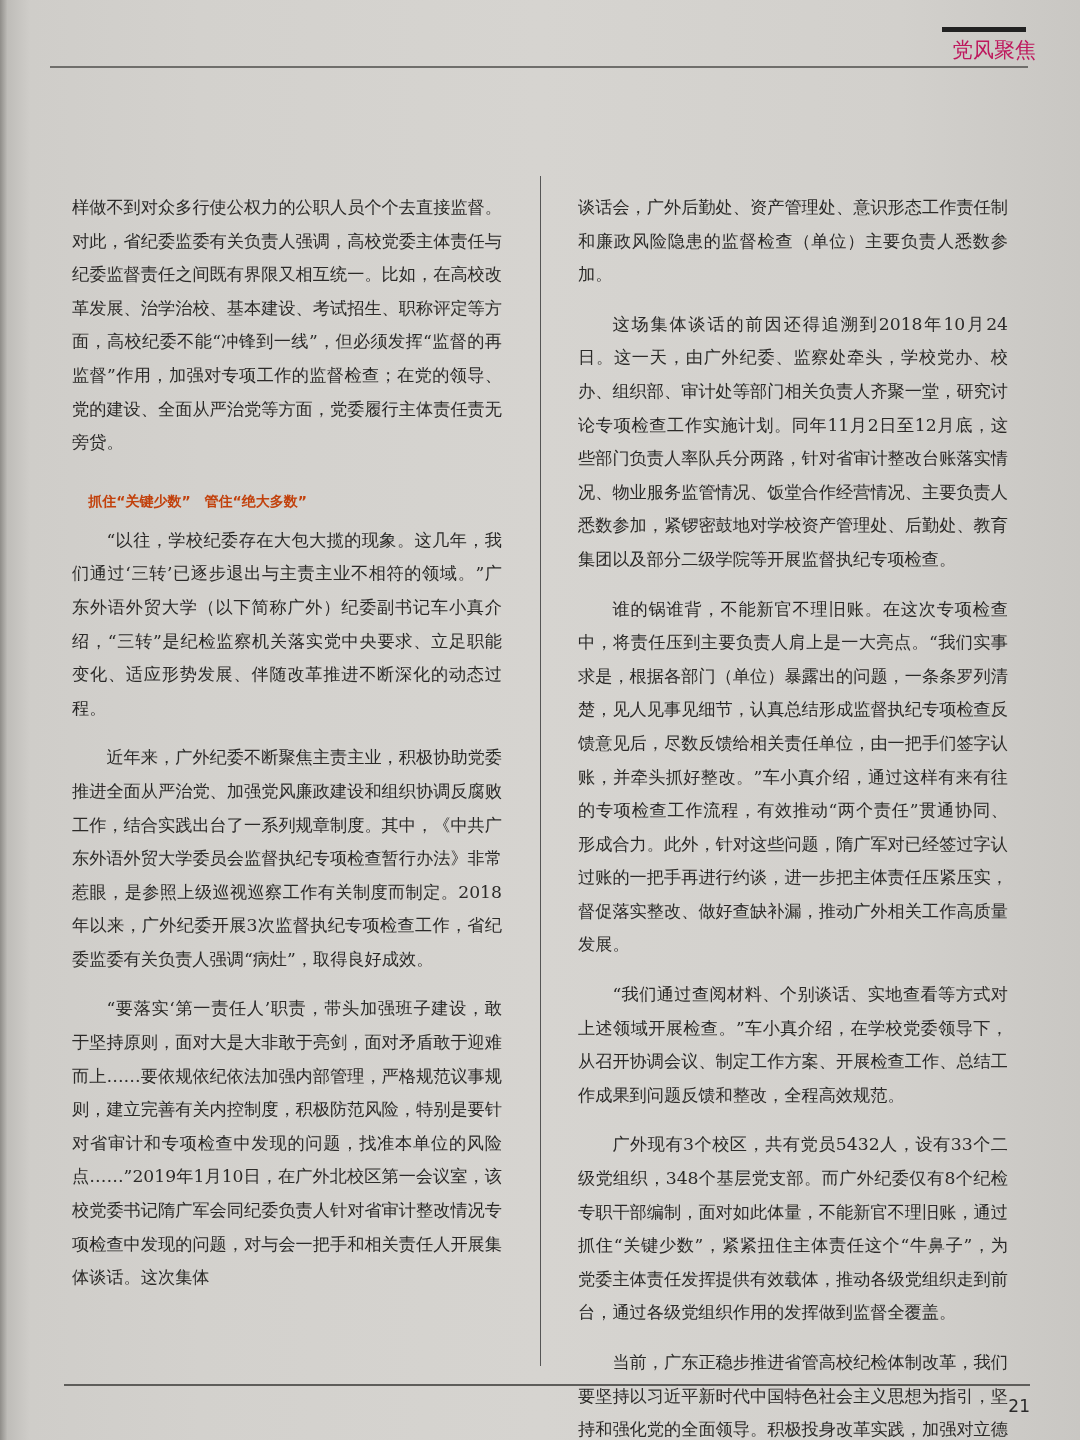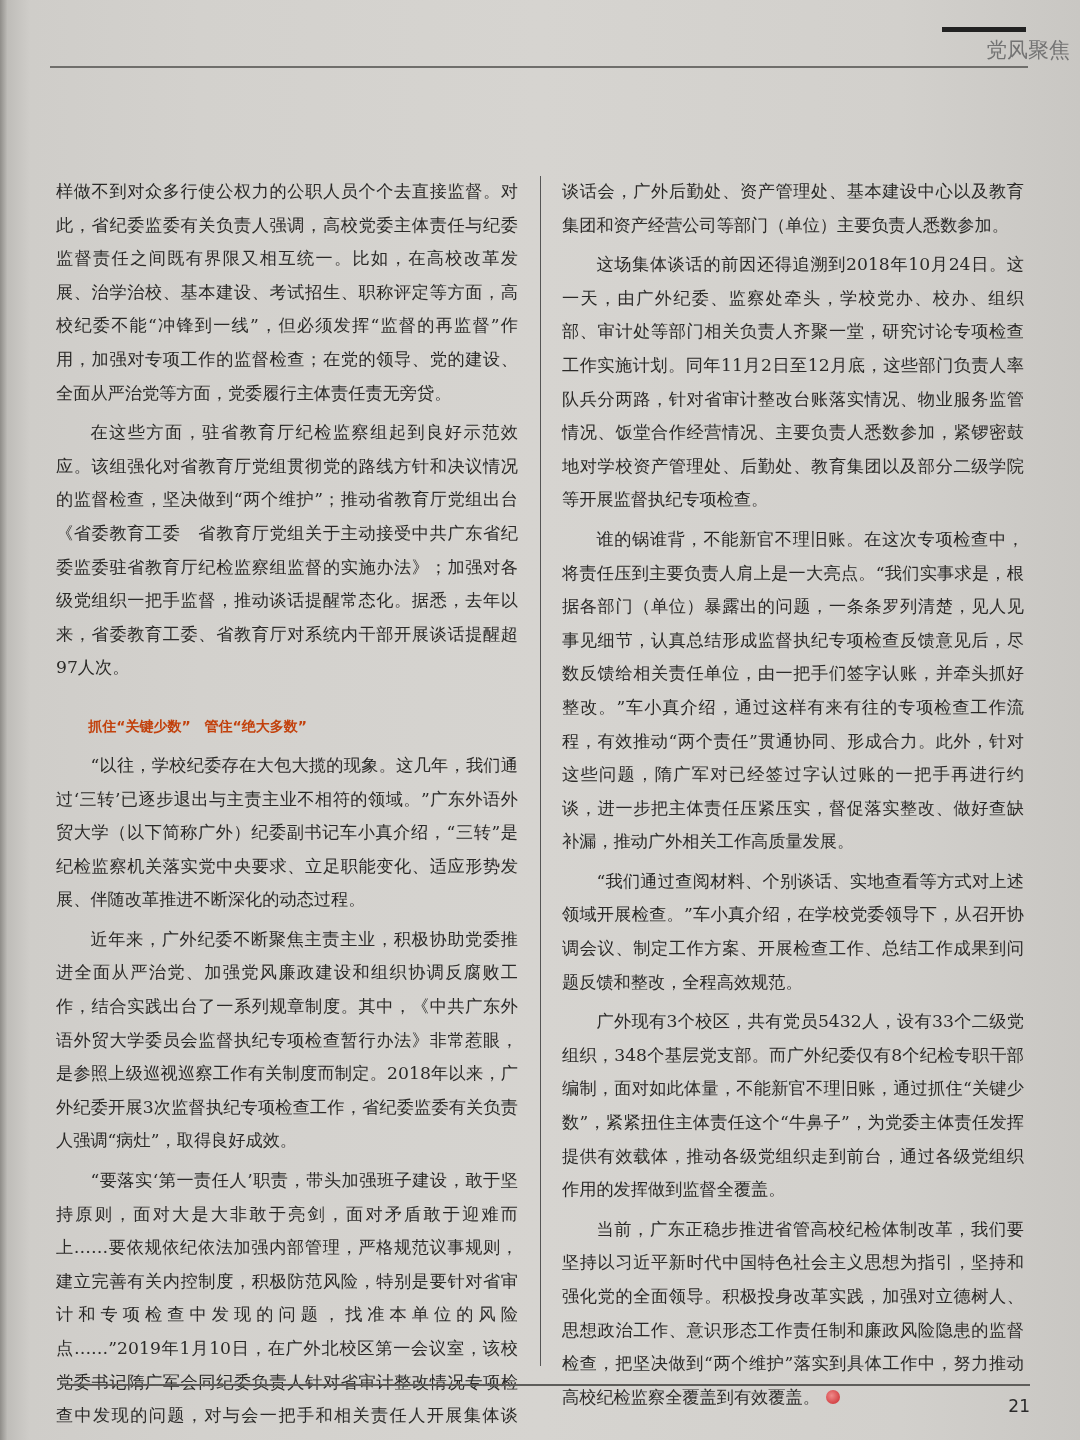--- a/index.html
+++ b/index.html
@@ -11,34 +11,34 @@
     position: relative;
   }
   .left-edge {
     position: absolute; left: 0; top: 0; width: 8px; height: 1440px;
     background: linear-gradient(90deg, #8f8d89, #c2c0bc);
   }
   .header-bar {
     position: absolute; left: 942px; top: 27px; width: 84px; height: 5px; background: #222;
   }
   .section-title {
-    position: absolute; left: 978px; top: 36px; width: 92px;
+    position: absolute; left: 952px; top: 36px; width: 92px;
     font-family: "DejaVu Sans", sans-serif; font-size: 21px; letter-spacing: 0px;
-    color: #737373; text-align: right;
+    color: #be185d; text-align: left;
   }
   .top-rule {
     position: absolute; left: 50px; top: 66px; width: 978px; height: 2px; background: #6f6e6b;
   }
   .column {
     position: absolute; top: 175px; width: 462px;
     font-size: 17.2px; line-height: 33.6px; text-align: justify;
   }
   .col-left { left: 56px; }
   .col-right { left: 562px; }
-  .column p { margin: 0; text-indent: 2em; }
+  .column p { margin: 16px; text-indent: 2em; }
   .column p.noindent { text-indent: 0; }
   .column p + p { margin-top: 6px; }
   .subhead {
     font-family: "DejaVu Sans", sans-serif; font-weight: bold; font-size: 14px;
     margin: 24px 0 2px 0 !important; text-indent: 2.3em !important; color: #c2410c;
     line-height: 34px;
   }
   .col-divider {
     position: absolute; left: 540px; top: 176px; width: 1px; height: 1190px; background: #555;
   }
@@ -59,31 +59,30 @@
 <body>
 
 <div class="left-edge"></div>
 
 <div class="header-bar"></div>
 <div class="section-title">党风聚焦</div>
 <div class="top-rule"></div>
 
 <div class="column col-left">
   <p class="noindent">样做不到对众多行使公权力的公职人员个个去直接监督。对此，省纪委监委有关负责人强调，高校党委主体责任与纪委监督责任之间既有界限又相互统一。比如，在高校改革发展、治学治校、基本建设、考试招生、职称评定等方面，高校纪委不能“冲锋到一线”，但必须发挥“监督的再监督”作用，加强对专项工作的监督检查；在党的领导、党的建设、全面从严治党等方面，党委履行主体责任责无旁贷。</p>
-  <p>在这些方面，驻省教育厅纪检监察组起到良好示范效应。该组强化对省教育厅党组贯彻党的路线方针和决议情况的监督检查，坚决做到“两个维护”；推动省教育厅党组出台《省委教育工委　省教育厅党组关于主动接受中共广东省纪委监委驻省教育厅纪检监察组监督的实施办法》；加强对各级党组织一把手监督，推动谈话提醒常态化。据悉，去年以来，省委教育工委、省教育厅对系统内干部开展谈话提醒超97人次。</p>
   <p class="subhead">抓住“关键少数”　管住“绝大多数”</p>
   <p>“以往，学校纪委存在大包大揽的现象。这几年，我们通过‘三转’已逐步退出与主责主业不相符的领域。”广东外语外贸大学（以下简称广外）纪委副书记车小真介绍，“三转”是纪检监察机关落实党中央要求、立足职能变化、适应形势发展、伴随改革推进不断深化的动态过程。</p>
   <p>近年来，广外纪委不断聚焦主责主业，积极协助党委推进全面从严治党、加强党风廉政建设和组织协调反腐败工作，结合实践出台了一系列规章制度。其中，《中共广东外语外贸大学委员会监督执纪专项检查暂行办法》非常惹眼，是参照上级巡视巡察工作有关制度而制定。2018年以来，广外纪委开展3次监督执纪专项检查工作，省纪委监委有关负责人强调“病灶”，取得良好成效。</p>
   <p>“要落实‘第一责任人’职责，带头加强班子建设，敢于坚持原则，面对大是大非敢于亮剑，面对矛盾敢于迎难而上……要依规依纪依法加强内部管理，严格规范议事规则，建立完善有关内控制度，积极防范风险，特别是要针对省审计和专项检查中发现的问题，找准本单位的风险点……”2019年1月10日，在广外北校区第一会议室，该校党委书记隋广军会同纪委负责人针对省审计整改情况专项检查中发现的问题，对与会一把手和相关责任人开展集体谈话。这次集体</p>
 </div>
 
 <div class="col-divider"></div>
 
 <div class="column col-right">
-  <p class="noindent">谈话会，广外后勤处、资产管理处、基本建设中心以及教育集团和资产经营公司等部门（单位）主要负责人悉数参加。</p>
+  <p class="noindent">谈话会，广外后勤处、资产管理处、意识形态工作责任制和廉政风险隐患的监督检查（单位）主要负责人悉数参加。</p>
   <p>这场集体谈话的前因还得追溯到2018年10月24日。这一天，由广外纪委、监察处牵头，学校党办、校办、组织部、审计处等部门相关负责人齐聚一堂，研究讨论专项检查工作实施计划。同年11月2日至12月底，这些部门负责人率队兵分两路，针对省审计整改台账落实情况、物业服务监管情况、饭堂合作经营情况、主要负责人悉数参加，紧锣密鼓地对学校资产管理处、后勤处、教育集团以及部分二级学院等开展监督执纪专项检查。</p>
   <p>谁的锅谁背，不能新官不理旧账。在这次专项检查中，将责任压到主要负责人肩上是一大亮点。“我们实事求是，根据各部门（单位）暴露出的问题，一条条罗列清楚，见人见事见细节，认真总结形成监督执纪专项检查反馈意见后，尽数反馈给相关责任单位，由一把手们签字认账，并牵头抓好整改。”车小真介绍，通过这样有来有往的专项检查工作流程，有效推动“两个责任”贯通协同、形成合力。此外，针对这些问题，隋广军对已经签过字认过账的一把手再进行约谈，进一步把主体责任压紧压实，督促落实整改、做好查缺补漏，推动广外相关工作高质量发展。</p>
   <p>“我们通过查阅材料、个别谈话、实地查看等方式对上述领域开展检查。”车小真介绍，在学校党委领导下，从召开协调会议、制定工作方案、开展检查工作、总结工作成果到问题反馈和整改，全程高效规范。</p>
   <p>广外现有3个校区，共有党员5432人，设有33个二级党组织，348个基层党支部。而广外纪委仅有8个纪检专职干部编制，面对如此体量，不能新官不理旧账，通过抓住“关键少数”，紧紧扭住主体责任这个“牛鼻子”，为党委主体责任发挥提供有效载体，推动各级党组织走到前台，通过各级党组织作用的发挥做到监督全覆盖。</p>
   <p><span>当前，广东正稳步推进省管高校纪检体制改革，我们要坚持以习近平新时代中国特色社会主义思想为指引，坚持和强化党的全面领导。积极投身改革实践，加强对立德树人、思想政治工作、意识形态工作责任制和廉政风险隐患的监督检查，把坚决做到“两个维护”落实到具体工作中，努力推动高校纪检监察全覆盖到有效覆盖。</span><span class="end-mark"></span></p>
 </div>
 
 <div class="bottom-rule"></div>
 <div class="page-number">21</div>
 

